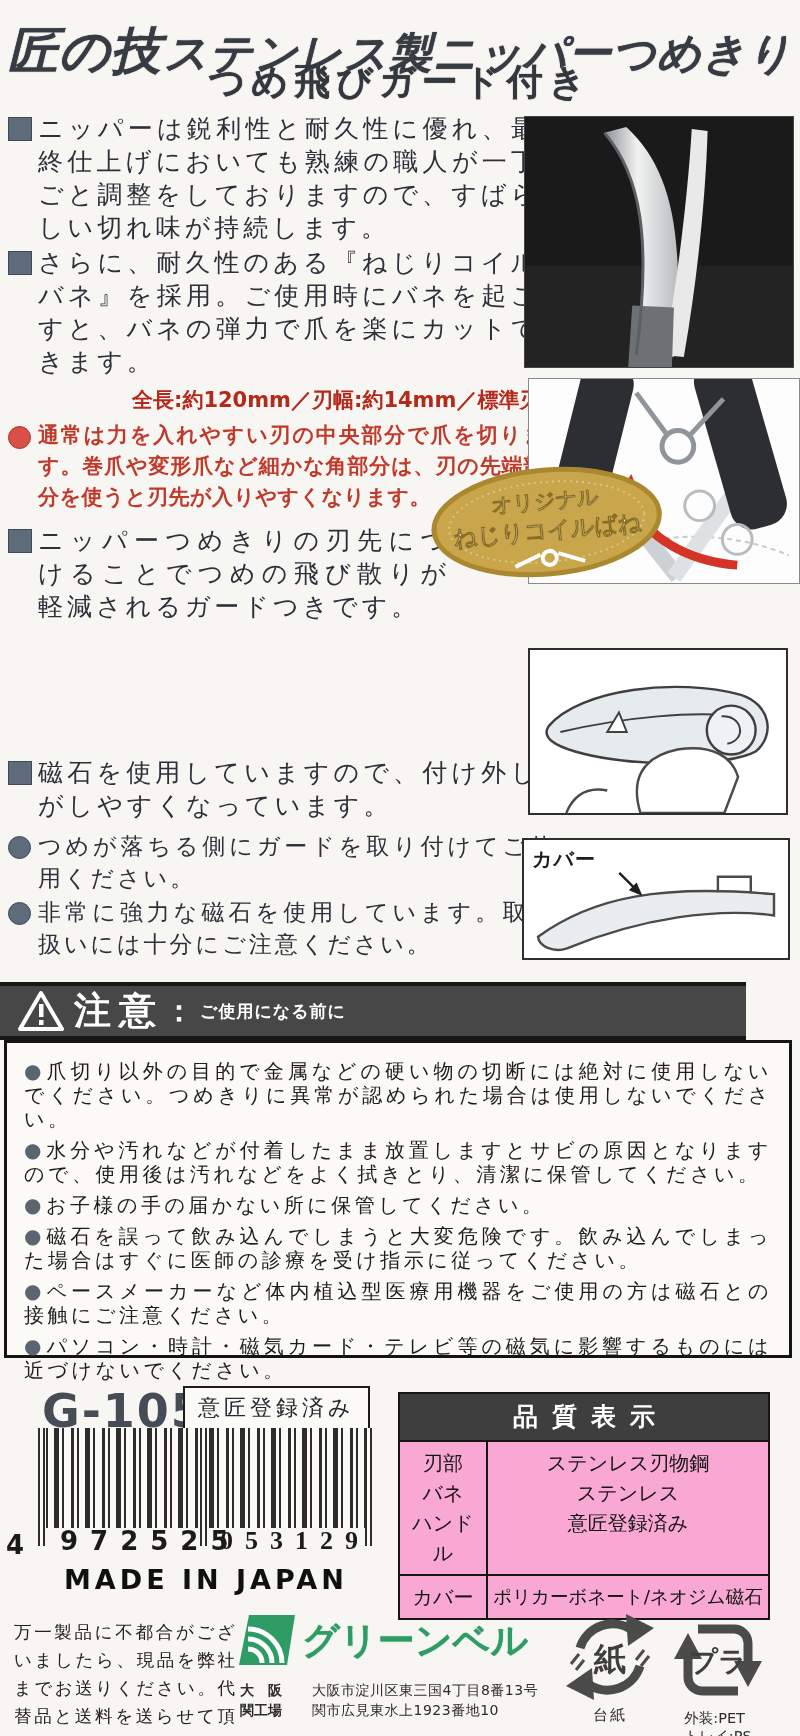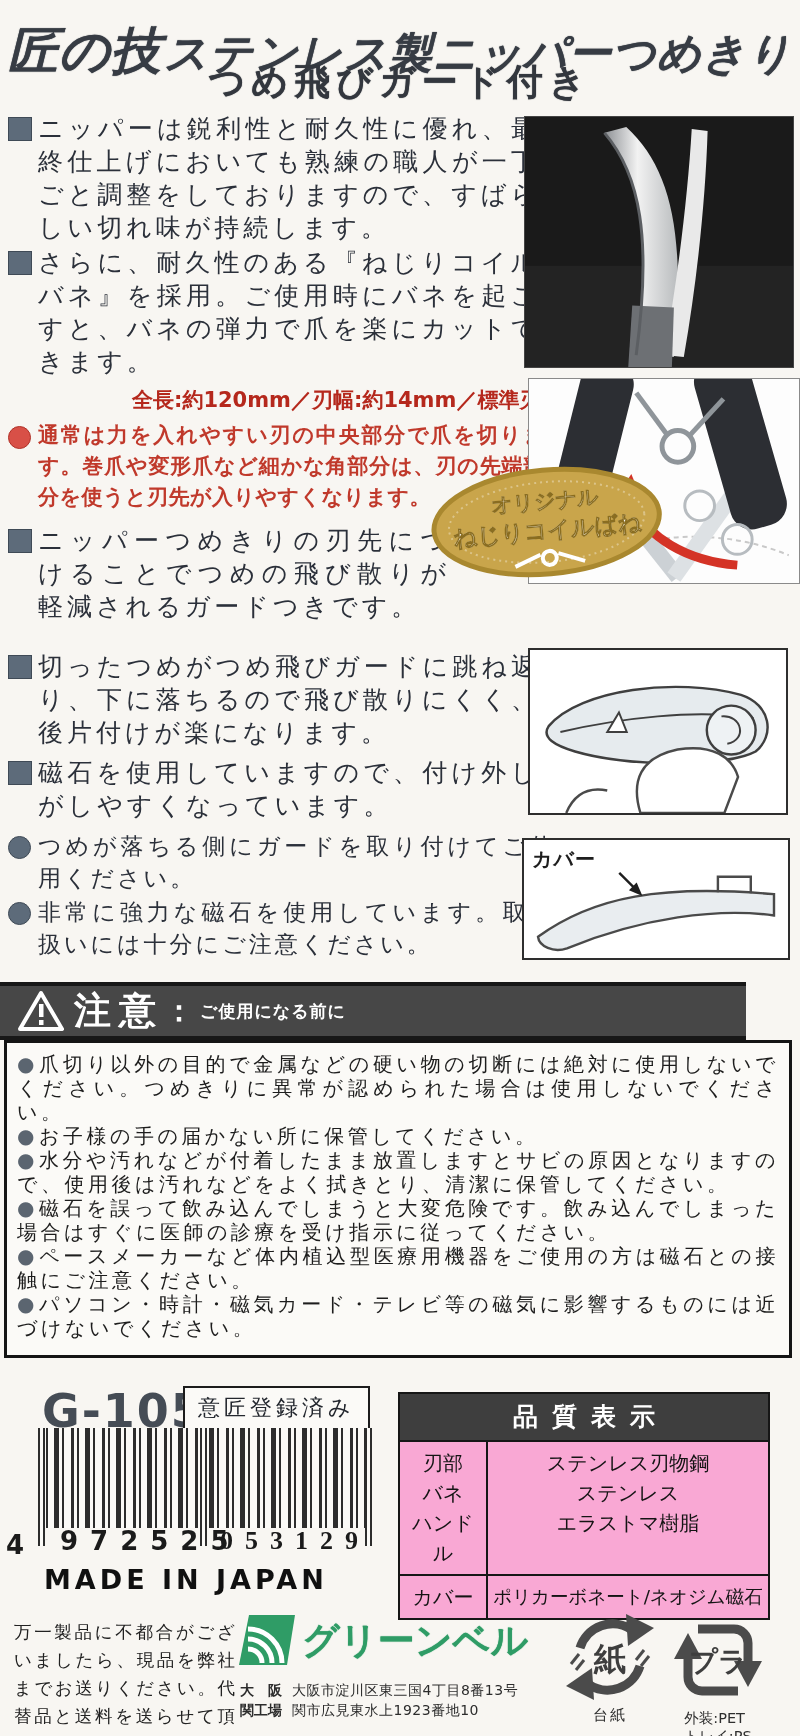--- a/index.html
+++ b/index.html
@@ -57,21 +57,21 @@
   .caution-word{font-size:37px;font-weight:800;letter-spacing:8px;}
   .caution-colon{font-size:30px;font-weight:800;margin:0 6px 0 0;}
   .caution-lines{display:flex;flex-direction:column;justify-content:center;line-height:21px;
     font-size:17px;font-weight:700;letter-spacing:1px;}
   
   .warnbox{position:absolute;left:4px;top:1040px;width:788px;height:318px;
     box-sizing:border-box;border:3px solid #141414;background:#fbfaf7;
     padding:9px 10px 0 10px;
     font-family:"DejaVu Sans","Liberation Sans",sans-serif;
     font-size:20px;line-height:24px;letter-spacing:3.5px;color:#1d1d1d;text-align:justify;}
-  .warnbox p{margin:0;}
+  .warnbox p{margin:7px;}
   .wdot{color:#5b6570;margin-right:1px;}
   
   .model{position:absolute;left:42px;top:1384px;
     font-family:"DejaVu Sans","Liberation Sans",sans-serif;
     font-size:46px;font-weight:800;color:#454c55;letter-spacing:2px;}
   .regbox{position:absolute;left:183px;top:1386px;border:2px solid #1c1c1c;
     padding:5px 13px;font-size:22px;letter-spacing:4px;color:#15151 5;background:#fbfaf7;}
   .barcode{position:absolute;left:28px;top:1428px;width:352px;height:134px;}
   .bc-bars{position:absolute;left:12px;top:0;width:330px;height:100px;
     background:repeating-linear-gradient(90deg,
@@ -79,21 +79,21 @@
       #2d2d2d 14px 19px,#fbfaf7 19px 22px,#2d2d2d 22px 24px,#fbfaf7 24px 31px);}
   .guard{position:absolute;top:0;width:7px;height:118px;
     background:linear-gradient(90deg,#2d2d2d 0 2px,#fbfaf7 2px 5px,#2d2d2d 5px 7px);}
   .g1{left:10px;}.g2{left:172px;}.g3{left:337px;}
   .bc-digits{position:absolute;top:98px;left:0;width:352px;
     font-family:"DejaVu Sans","Liberation Sans",sans-serif;
     font-size:26px;font-weight:600;color:#1b1b1b;}
   .bc-digits .pre{position:absolute;left:-22px;top:4px;}
   .bc-digits .grp1{position:absolute;left:32px;letter-spacing:12px;}
   .bc-digits .grp2{position:absolute;left:192px;letter-spacing:12px;font-family:Liberation Serif, serif;}
-  .madein{position:absolute;left:44px;top:1564px;
+  .madein{position:absolute;left:64px;top:1564px;
     font-family:"DejaVu Sans","Liberation Sans",sans-serif;
     font-size:27px;font-weight:800;letter-spacing:4px;color:#101010;}
   
   .qtable{position:absolute;left:398px;top:1392px;width:372px;
     font-family:"DejaVu Sans","Liberation Sans",sans-serif;color:#141414;}
   .qhead{background:#3e3e3e;color:#fff;border:2px solid #161616;
     text-align:center;font-size:25px;font-weight:700;letter-spacing:14px;padding:6px 0 7px 14px;}
   .qbody{border:2px solid #161616;border-top:none;display:grid;grid-template-columns:88px 1fr;background:#f9a8d4;}
   .qcell{padding:6px 4px;font-size:20px;line-height:30px;text-align:center;}
   .qlabel{border-right:2px solid #161616;}
@@ -103,21 +103,21 @@
   .guarantee{position:absolute;left:14px;top:1618px;width:222px;margin:0;
     font-family:"DejaVu Sans","Liberation Sans",sans-serif;
     font-size:17.5px;line-height:28px;letter-spacing:1px;color:#222;text-align:justify;}
   .logo{position:absolute;left:238px;top:1612px;display:flex;align-items:center;}
   .logo-name{font-family:"DejaVu Sans","Liberation Sans",sans-serif;
     font-size:37px;font-weight:800;color:#2f9c66;letter-spacing:0px;margin-left:6px;
     text-shadow:0 0 1px #2f9c66;}
   .offices{position:absolute;left:240px;top:1680px;
     font-family:"DejaVu Sans","Liberation Sans",sans-serif;font-size:14px;color:#2c2c2c;}
   .office-row{display:flex;line-height:20px;}
-  .office-label{width:48px;display:flex;justify-content:space-between;margin-right:4px;font-weight:600;}
+  .office-label{width:48px;display:flex;justify-content:space-between;margin-right:24px;font-weight:600;}
   .office-addr{letter-spacing:0.5px;}
   
   .recycle{position:absolute;text-align:center;
     font-family:"DejaVu Sans","Liberation Sans",sans-serif;color:#2e2e2e;}
   .rec-paper{left:562px;top:1612px;width:96px;}
   .rec-pla{left:668px;top:1615px;width:100px;}
   .rec-cap{font-size:15px;line-height:19px;letter-spacing:2px;}
   .rec-cap2{font-size:14.5px;line-height:18px;text-align:left;display:inline-block;letter-spacing:0;}
 </style>
 </head>
@@ -140,24 +140,20 @@
   <p class="spec">全長:約120mm／刃幅:約14mm／標準刃型</p>
 
   <p class="rednote">
     <span class="mark"><span class="cirmark redcir"></span></span>
     <span class="txt">通常は力を入れやすい刃の中央部分で爪を切ります。巻爪や変形爪など細かな角部分は、刃の先端部分を使うと刃先が入りやすくなります。</span>
   </p>
 
   <p class="feat" style="top:524px;left:8px;width:442px;">
     <span class="mark"><span class="sqmark"></span></span>
     <span class="txt">ニッパーつめきりの刃先につけることでつめの飛び散りが軽減されるガードつきです。</span>
-  </p>
-  <p class="feat" style="top:650px;left:8px;width:532px;">
-    <span class="mark"><span class="sqmark"></span></span>
-    <span class="txt">切ったつめがつめ飛びガードに跳ね返り、下に落ちるので飛び散りにくく、後片付けが楽になります。</span>
   </p>
   <p class="feat" style="top:756px;left:8px;width:532px;">
     <span class="mark"><span class="sqmark"></span></span>
     <span class="txt">磁石を使用していますので、付け外しがしやすくなっています。</span>
   </p>
   <p class="feat small-feat" style="top:830px;left:8px;width:548px;">
     <span class="mark"><span class="cirmark"></span></span>
     <span class="txt">つめが落ちる側にガードを取り付けてご使用ください。</span>
   </p>
   <p class="feat small-feat" style="top:896px;left:8px;width:548px;">
@@ -251,22 +247,22 @@
     </svg>
     <span class="caution-word">注意</span>
     <span class="caution-colon">：</span>
     <span class="caution-lines">
       <span>ご使用になる前に</span>
     </span>
   </div>
 
   <div class="warnbox">
     <p><span class="wdot">●</span><span>爪切り以外の目的で金属などの硬い物の切断には絶対に使用しないでください。つめきりに異常が認められた場合は使用しないでください。</span></p>
+    <p><span class="wdot">●</span><span>水分や汚れなどが付着したまま放置しますとサビの原因となりますので、使用後は汚れなどをよく拭きとり、清潔に保管してください。</span></p>
     <p><span class="wdot">●</span><span>お子様の手の届かない所に保管してください。</span></p>
-    <p><span class="wdot">●</span><span>水分や汚れなどが付着したまま放置しますとサビの原因となりますので、使用後は汚れなどをよく拭きとり、清潔に保管してください。</span></p>
     <p><span class="wdot">●</span><span>磁石を誤って飲み込んでしまうと大変危険です。飲み込んでしまった場合はすぐに医師の診療を受け指示に従ってください。</span></p>
     <p><span class="wdot">●</span><span>ペースメーカーなど体内植込型医療用機器をご使用の方は磁石との接触にご注意ください。</span></p>
     <p><span class="wdot">●</span><span>パソコン・時計・磁気カード・テレビ等の磁気に影響するものには近づけないでください。</span></p>
   </div>
 
   <div class="model">G-1051</div>
   <div class="regbox">意匠登録済み</div>
 
   <div class="barcode">
     <div class="bc-bars"></div>
@@ -283,21 +279,21 @@
   <div class="madein">MADE IN JAPAN</div>
 
   <div class="qtable">
     <div class="qhead">品質表示</div>
     <div class="qbody">
       <div class="qcell qlabel" style="white-space:pre-line;">刃部
 バネ
 ハンドル</div>
       <div class="qcell" style="white-space:pre-line;">ステンレス刃物鋼
 ステンレス
-エラストマ樹脂</div>
+意匠登録済み</div>
       <div class="qcell qlabel qrow2">カバー</div>
       <div class="qcell qrow2 qv2">ポリカーボネート/ネオジム磁石</div>
     </div>
   </div>
 
   <p class="guarantee">万一製品に不都合がございましたら、現品を弊社までお送りください。代替品と送料を送らせて頂きます。</p>
 
   <div class="logo">
     <svg width="58" height="58" viewBox="0 0 58 58">
       <polygon points="11,3 57,3 49,53 1,53" fill="#2f9c66"></polygon>

